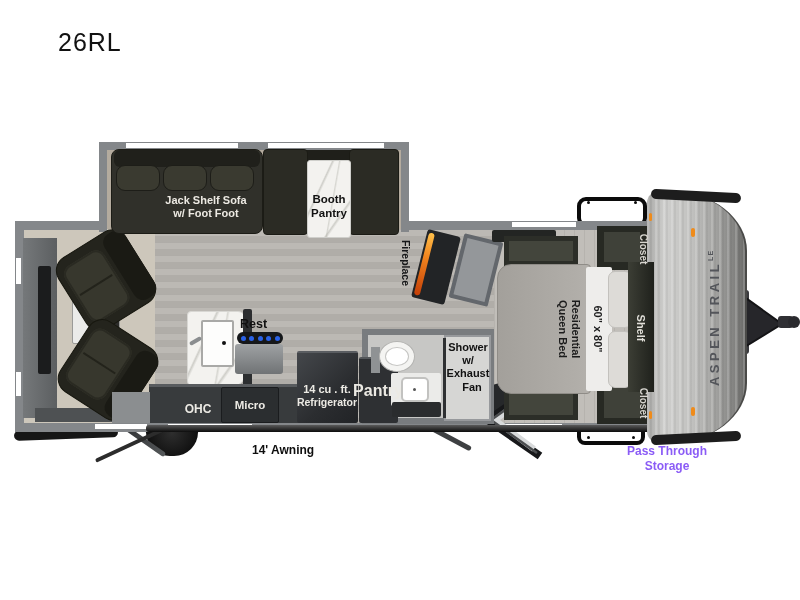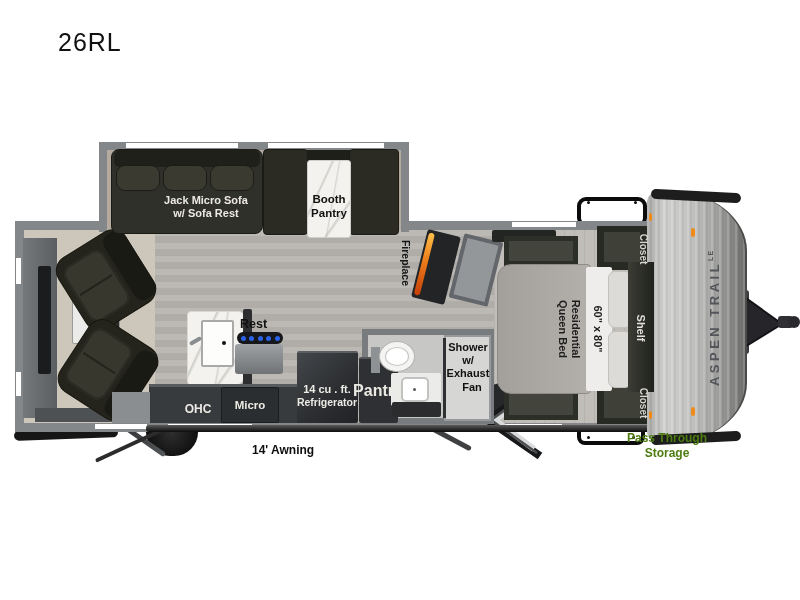--- a/index.html
+++ b/index.html
@@ -99,22 +99,22 @@
     <div class="c-seat"></div>
   </div>
   <div style="left:72px;top:300px;width:48px;height:44px;background:linear-gradient(90deg,#ebebe9 0 55%,#2c2c2a 55% 100%);border:1px solid #9a9a98;border-radius:2px;z-index:4;"></div>
 
   <div style="left:111px;top:149px;width:152px;height:85px;background:#30302a;border:1px solid #1c1c16;border-radius:8px;z-index:5;"></div>
   <div style="left:114px;top:150px;width:146px;height:17px;background:#20201b;border-radius:6px;z-index:6;"></div>
   <div style="left:116px;top:165px;width:44px;height:26px;background:#3a3a30;border:1px solid #1d1d18;border-radius:9px;z-index:6;"></div>
   <div style="left:163px;top:165px;width:44px;height:26px;background:#3a3a30;border:1px solid #1d1d18;border-radius:9px;z-index:6;"></div>
   <div style="left:210px;top:165px;width:44px;height:26px;background:#3a3a30;border:1px solid #1d1d18;border-radius:9px;z-index:6;"></div>
   <div class="ctr" style="left:206px;top:207px;z-index:7;text-align:center;font-size:11px;font-weight:600;line-height:13px;color:#ece9e2;">
-    <div style="position:static;">Jack Micro Sofa</div>
-    <div style="position:static;">w/ Sofa Rest</div>
+    <div style="position:static;">Jack Shelf Sofa</div>
+    <div style="position:static;">w/ Foot Foot</div>
   </div>
 
   <div style="left:272px;top:150px;width:118px;height:16px;background:#1f1f1a;z-index:5;"></div>
   <div class="dark" style="left:263px;top:149px;width:45px;height:86px;border-radius:4px;border:1px solid #1b1b15;z-index:5;"></div>
   <div class="dark" style="left:349px;top:149px;width:50px;height:86px;border-radius:4px;border:1px solid #1b1b15;z-index:5;"></div>
   <div class="marble" style="left:307px;top:160px;width:44px;height:78px;border:1px solid #cfcfcb;border-radius:3px;z-index:6;"></div>
   <div class="ctr" style="left:329px;top:206px;z-index:7;text-align:center;font-size:11.5px;font-weight:700;line-height:13.5px;color:#111;">
     <div style="position:static;">Booth</div>
     <div style="position:static;">Pantry</div>
   </div>
@@ -229,18 +229,18 @@
     <span style="position:static;">ASPEN TRAIL</span><span style="position:static;font-size:7px;letter-spacing:1px;vertical-align:super;">LE</span>
   </div>
 
   <svg style="left:740px;top:288px;z-index:4;" width="60" height="68" viewBox="0 0 60 68">
     <rect x="0" y="2" width="9" height="64" rx="3" fill="#3a3a3e"></rect>
     <path d="M3,8 L3,60 L42,36 Z" fill="#26262a" stroke="#141416" stroke-width="2"></path>
     <rect x="38" y="28" width="15" height="12" rx="3" fill="#303034"></rect>
     <circle cx="54" cy="34" r="6" fill="#2a2a2e"></circle>
   </svg>
 
-  <div class="ctr" style="left:667px;top:445px;text-align:center;font-size:12px;font-weight:600;line-height:14.5px;color:#4d7c0f;z-index:8;">
+  <div class="ctr" style="left:667px;top:458px;text-align:center;font-size:12px;font-weight:600;line-height:14.5px;color:#8b5cf6;z-index:8;">
     <div style="position:static;">Pass Through</div>
     <div style="position:static;">Storage</div>
   </div>
 
 </div>
 
 </body></html>

